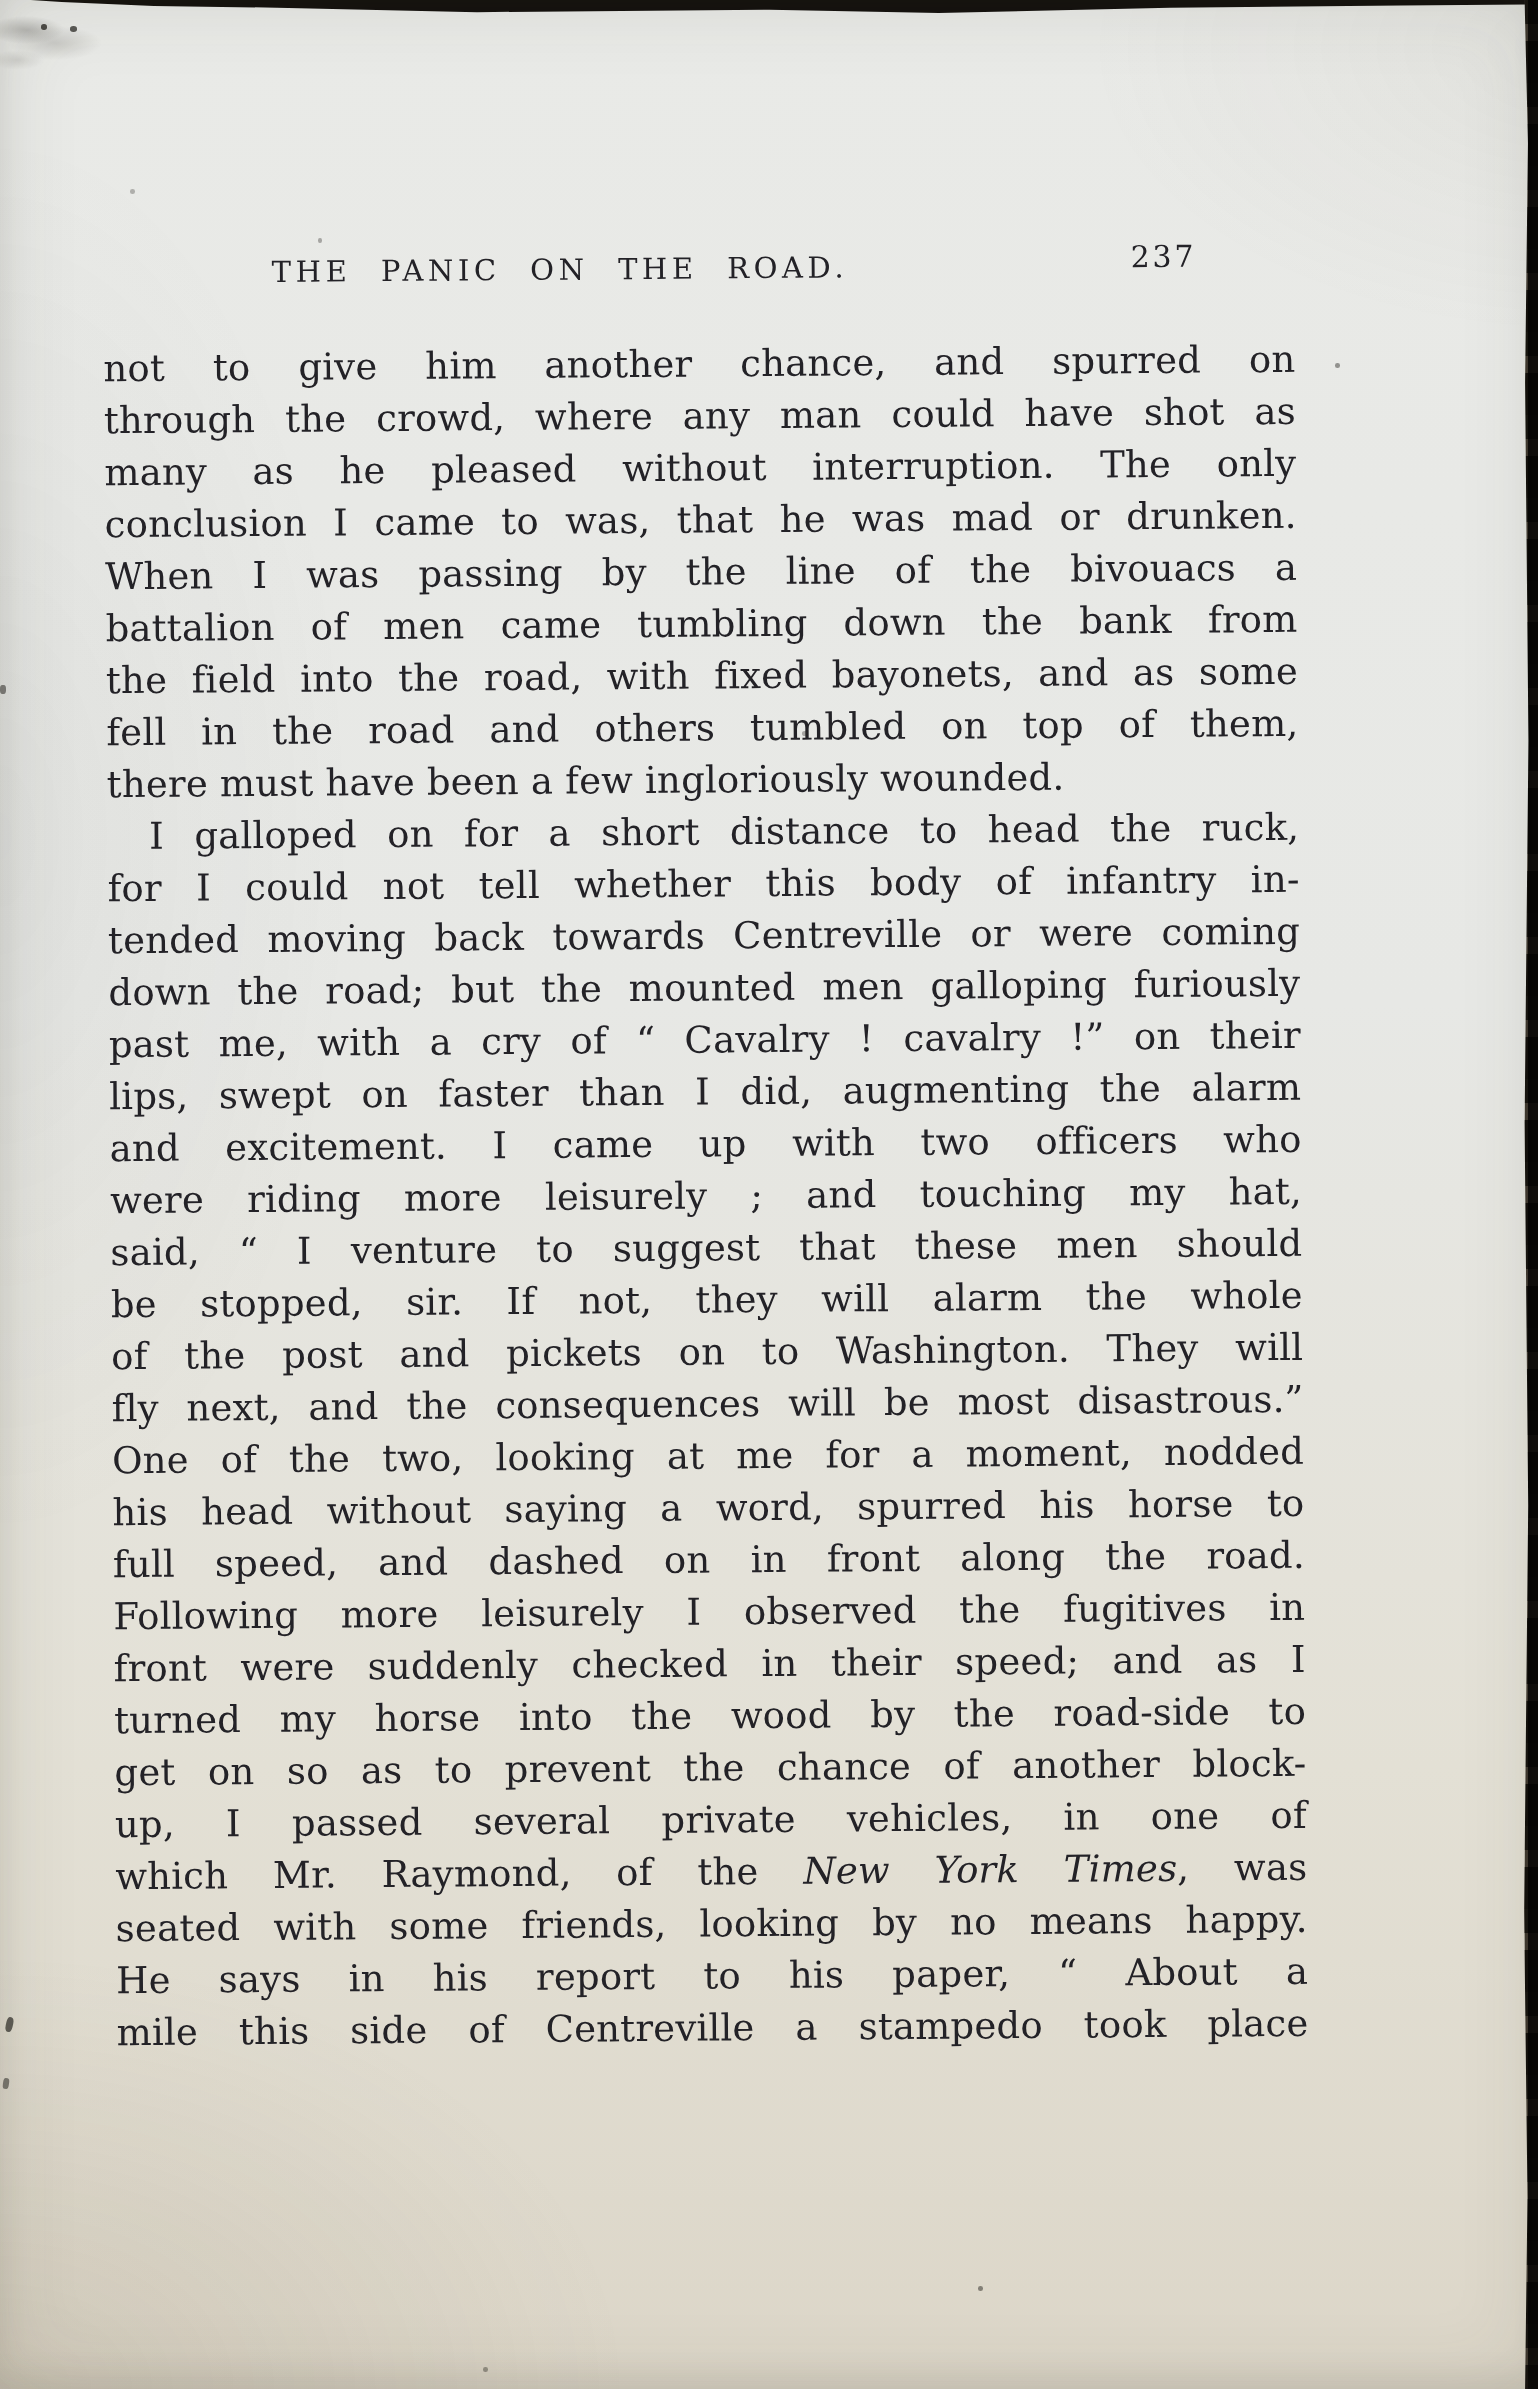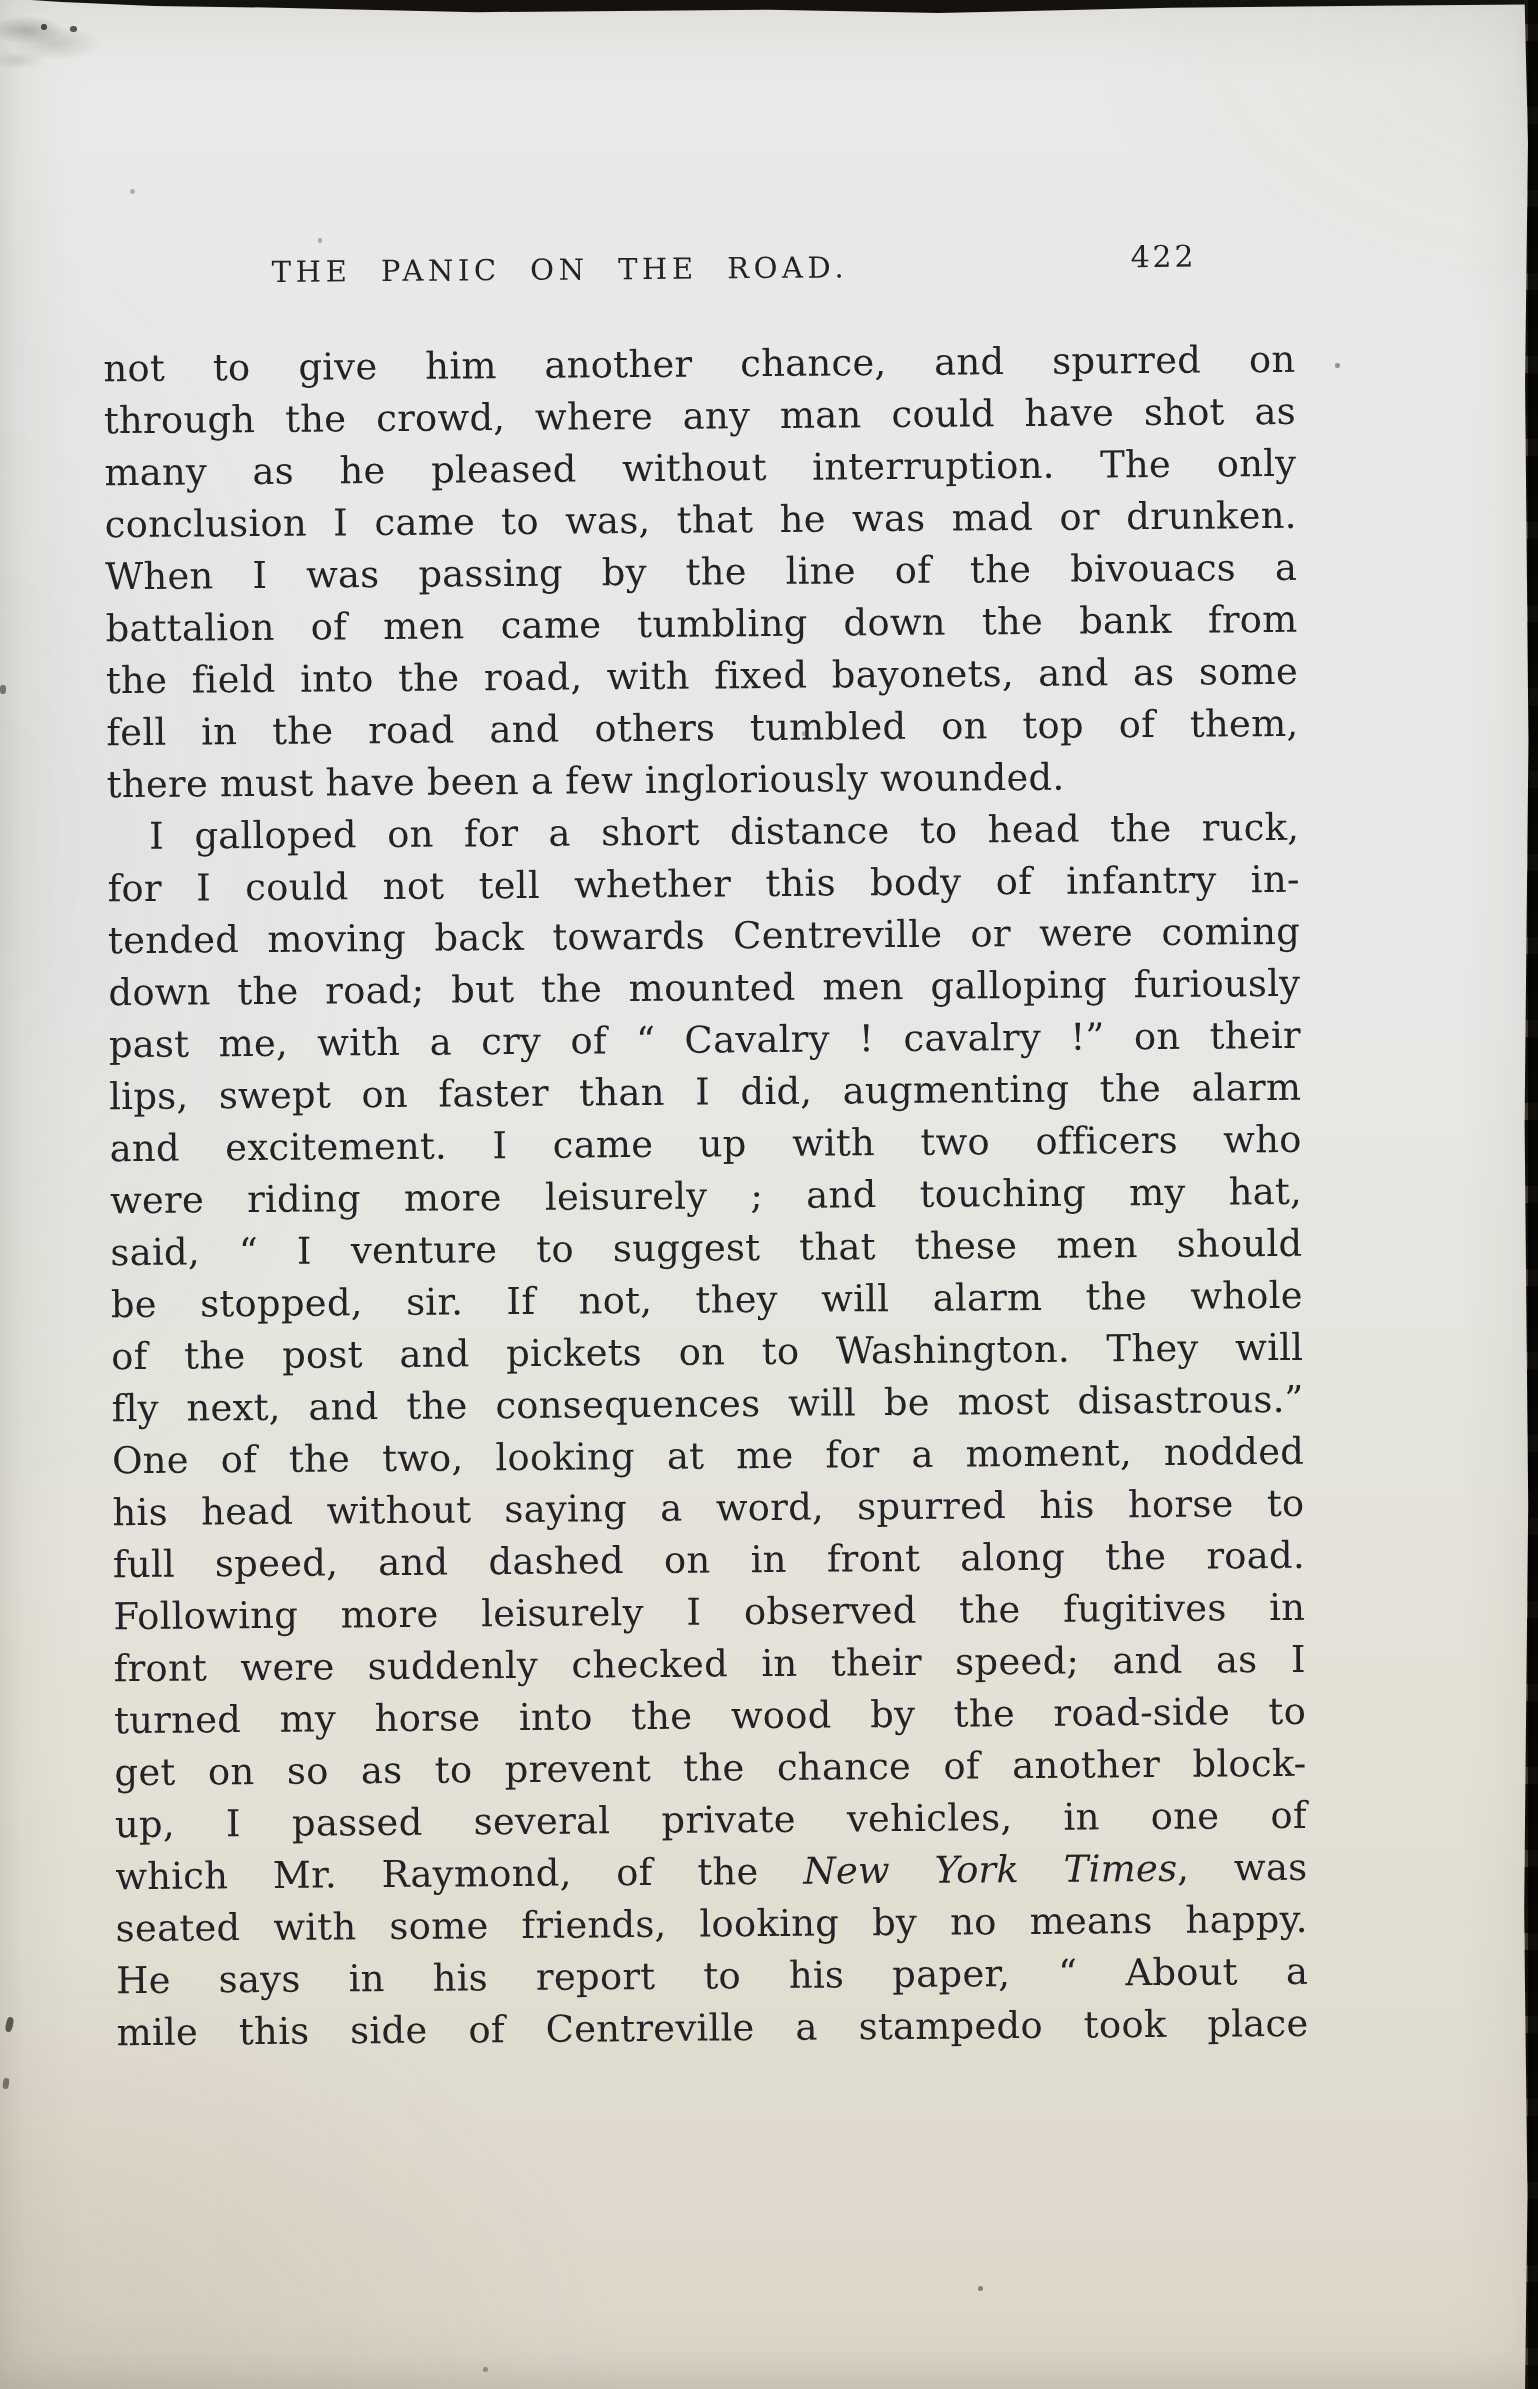--- a/index.html
+++ b/index.html
@@ -65,21 +65,21 @@
     position:absolute;inset:0;pointer-events:none;
     box-shadow:inset 0 0 83px rgba(60,55,45,.12), inset 0 -13px 28px rgba(80,70,55,.10);
   }
 </style>
 </head>
 <body style="--paper: #e9eae7; --ink: #232227;">
 
 <div class="page-content">
   <div class="running-head">
     <div class="running-title">THE PANIC ON THE ROAD.</div>
-    <div class="page-number">422</div>
+    <div class="page-number">237</div>
   </div>
   <div class="body-text">
       <div class="line"><span>not to give him another chance, and spurred on</span></div>
       <div class="line"><span>through the crowd, where any man could have shot as</span></div>
       <div class="line"><span>many as he pleased without interruption.  The only</span></div>
       <div class="line"><span>conclusion I came to was, that he was mad or drunken.</span></div>
       <div class="line"><span>When I was passing by the line of the bivouacs a</span></div>
       <div class="line"><span>battalion of men came tumbling down the bank from</span></div>
       <div class="line"><span>the field into the road, with fixed bayonets, and as some</span></div>
       <div class="line"><span>fell in the road and others tumbled on top of them,</span></div>

